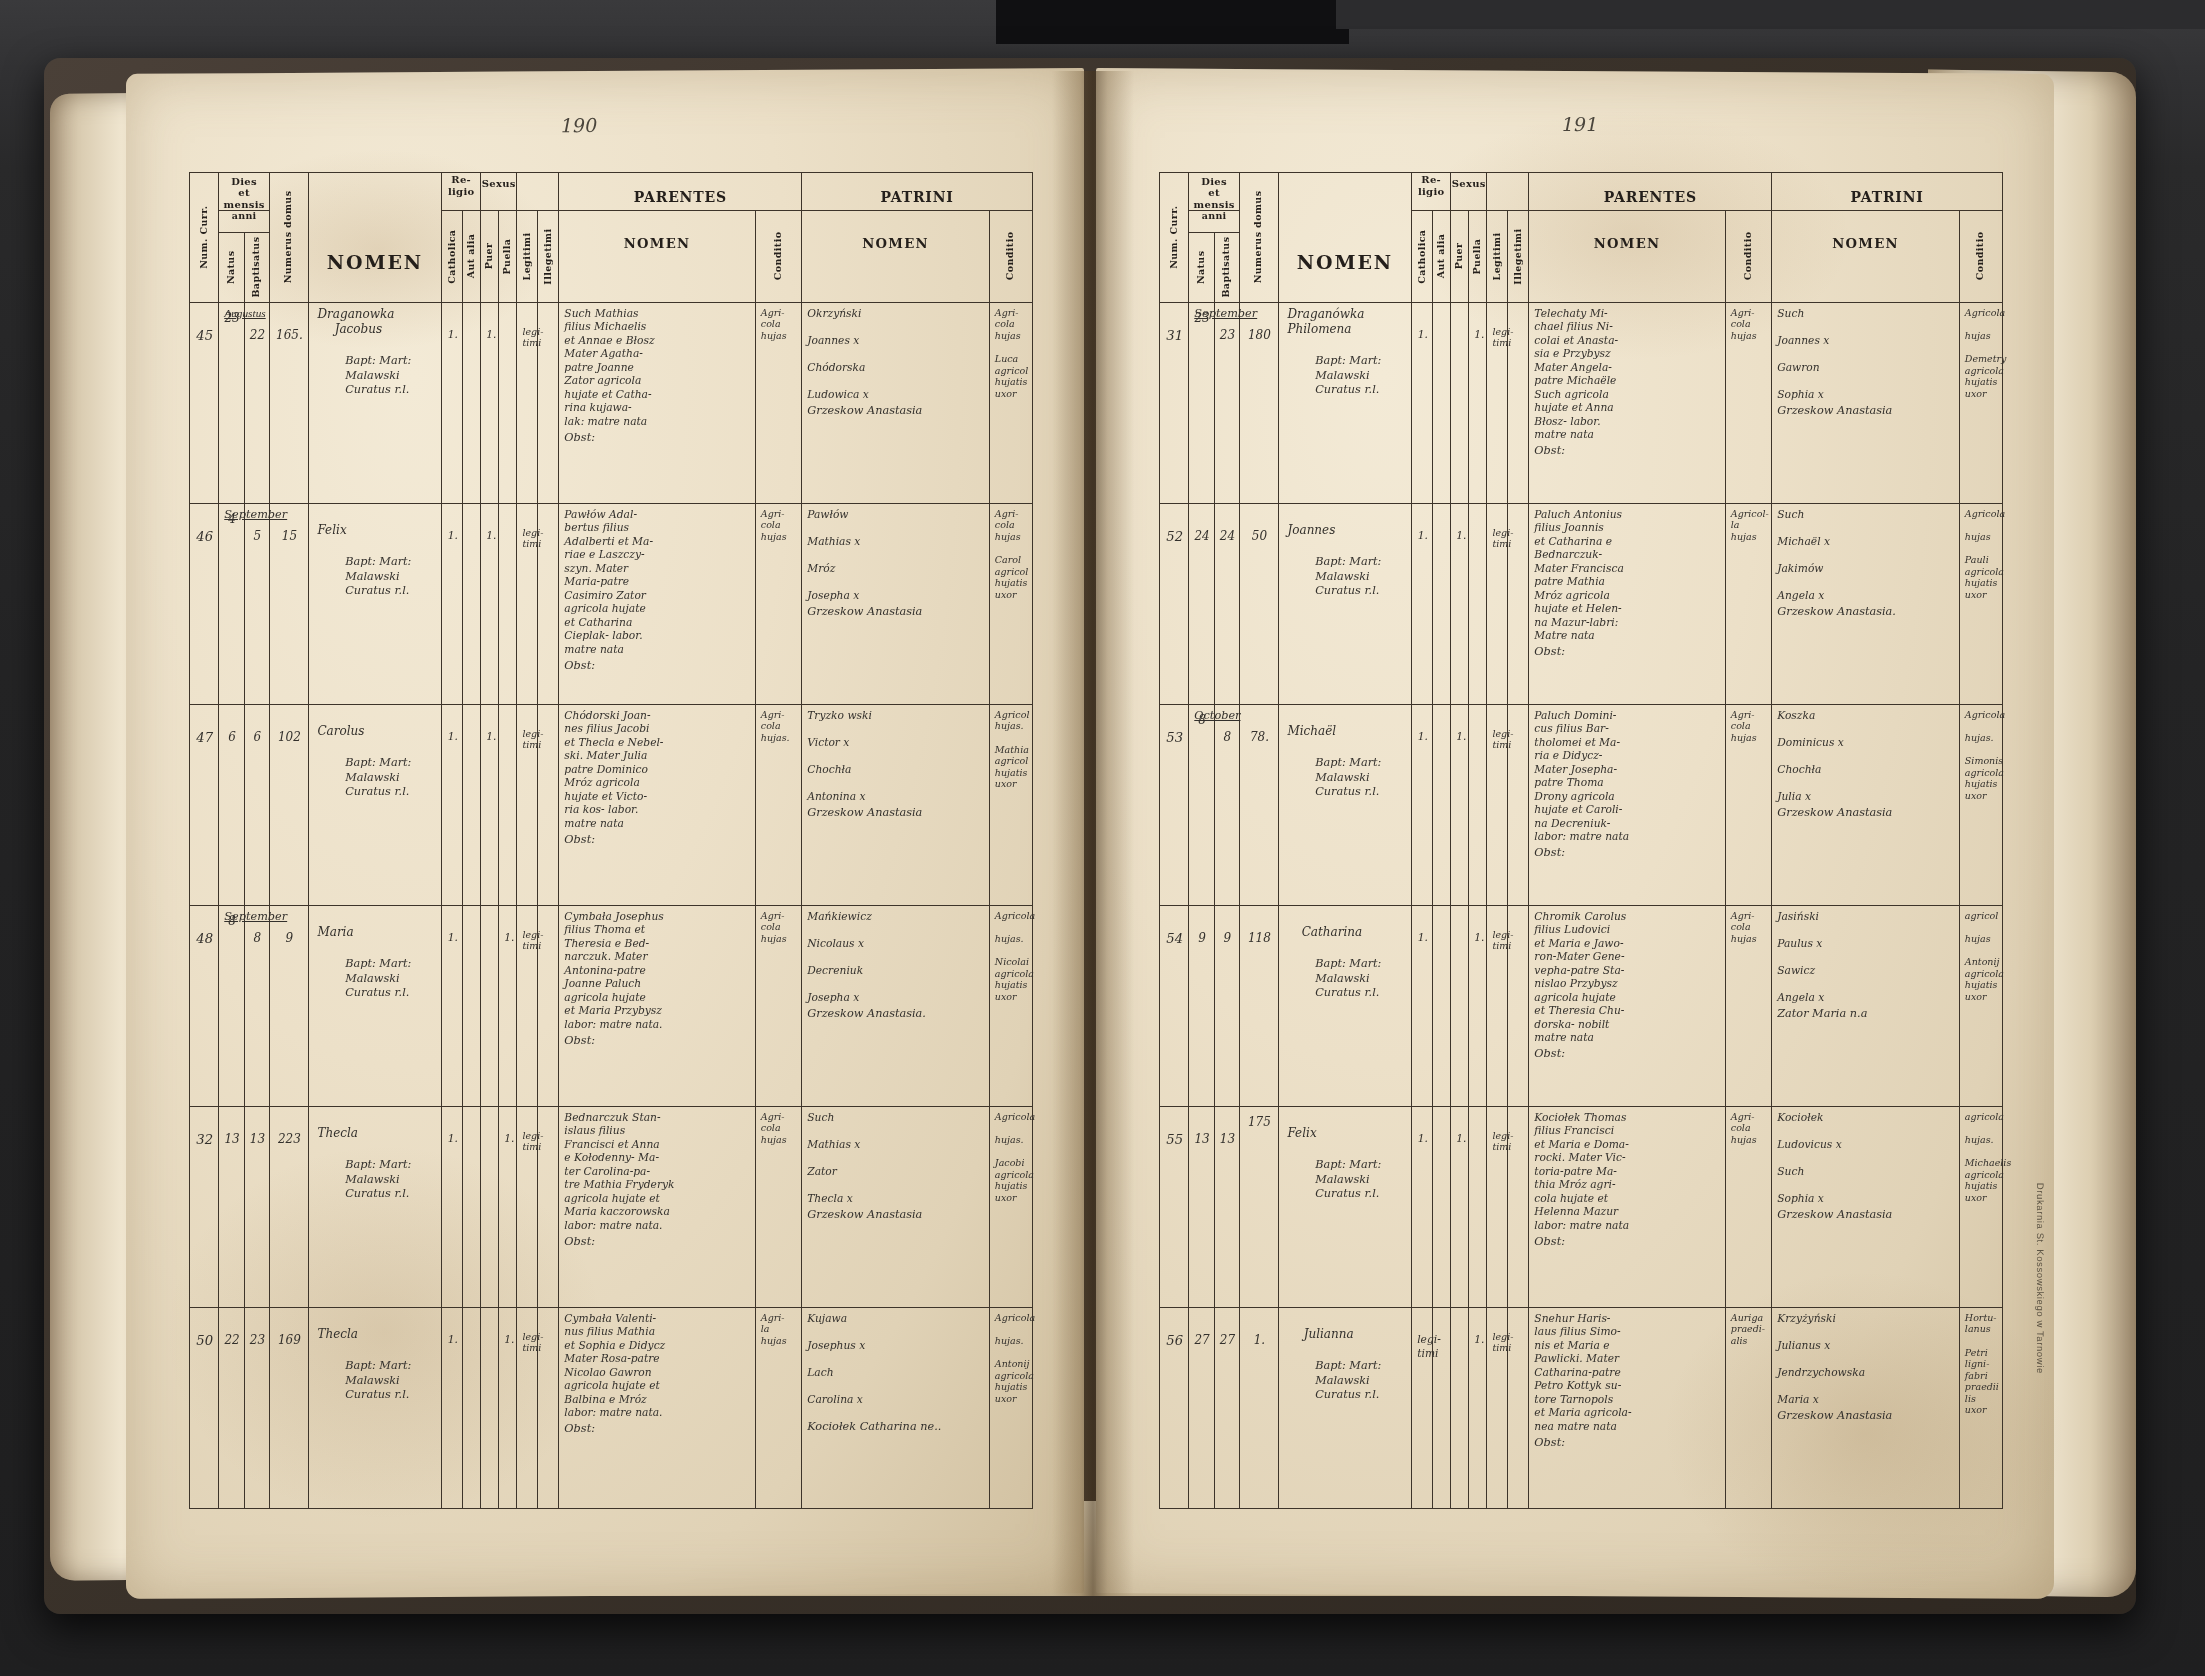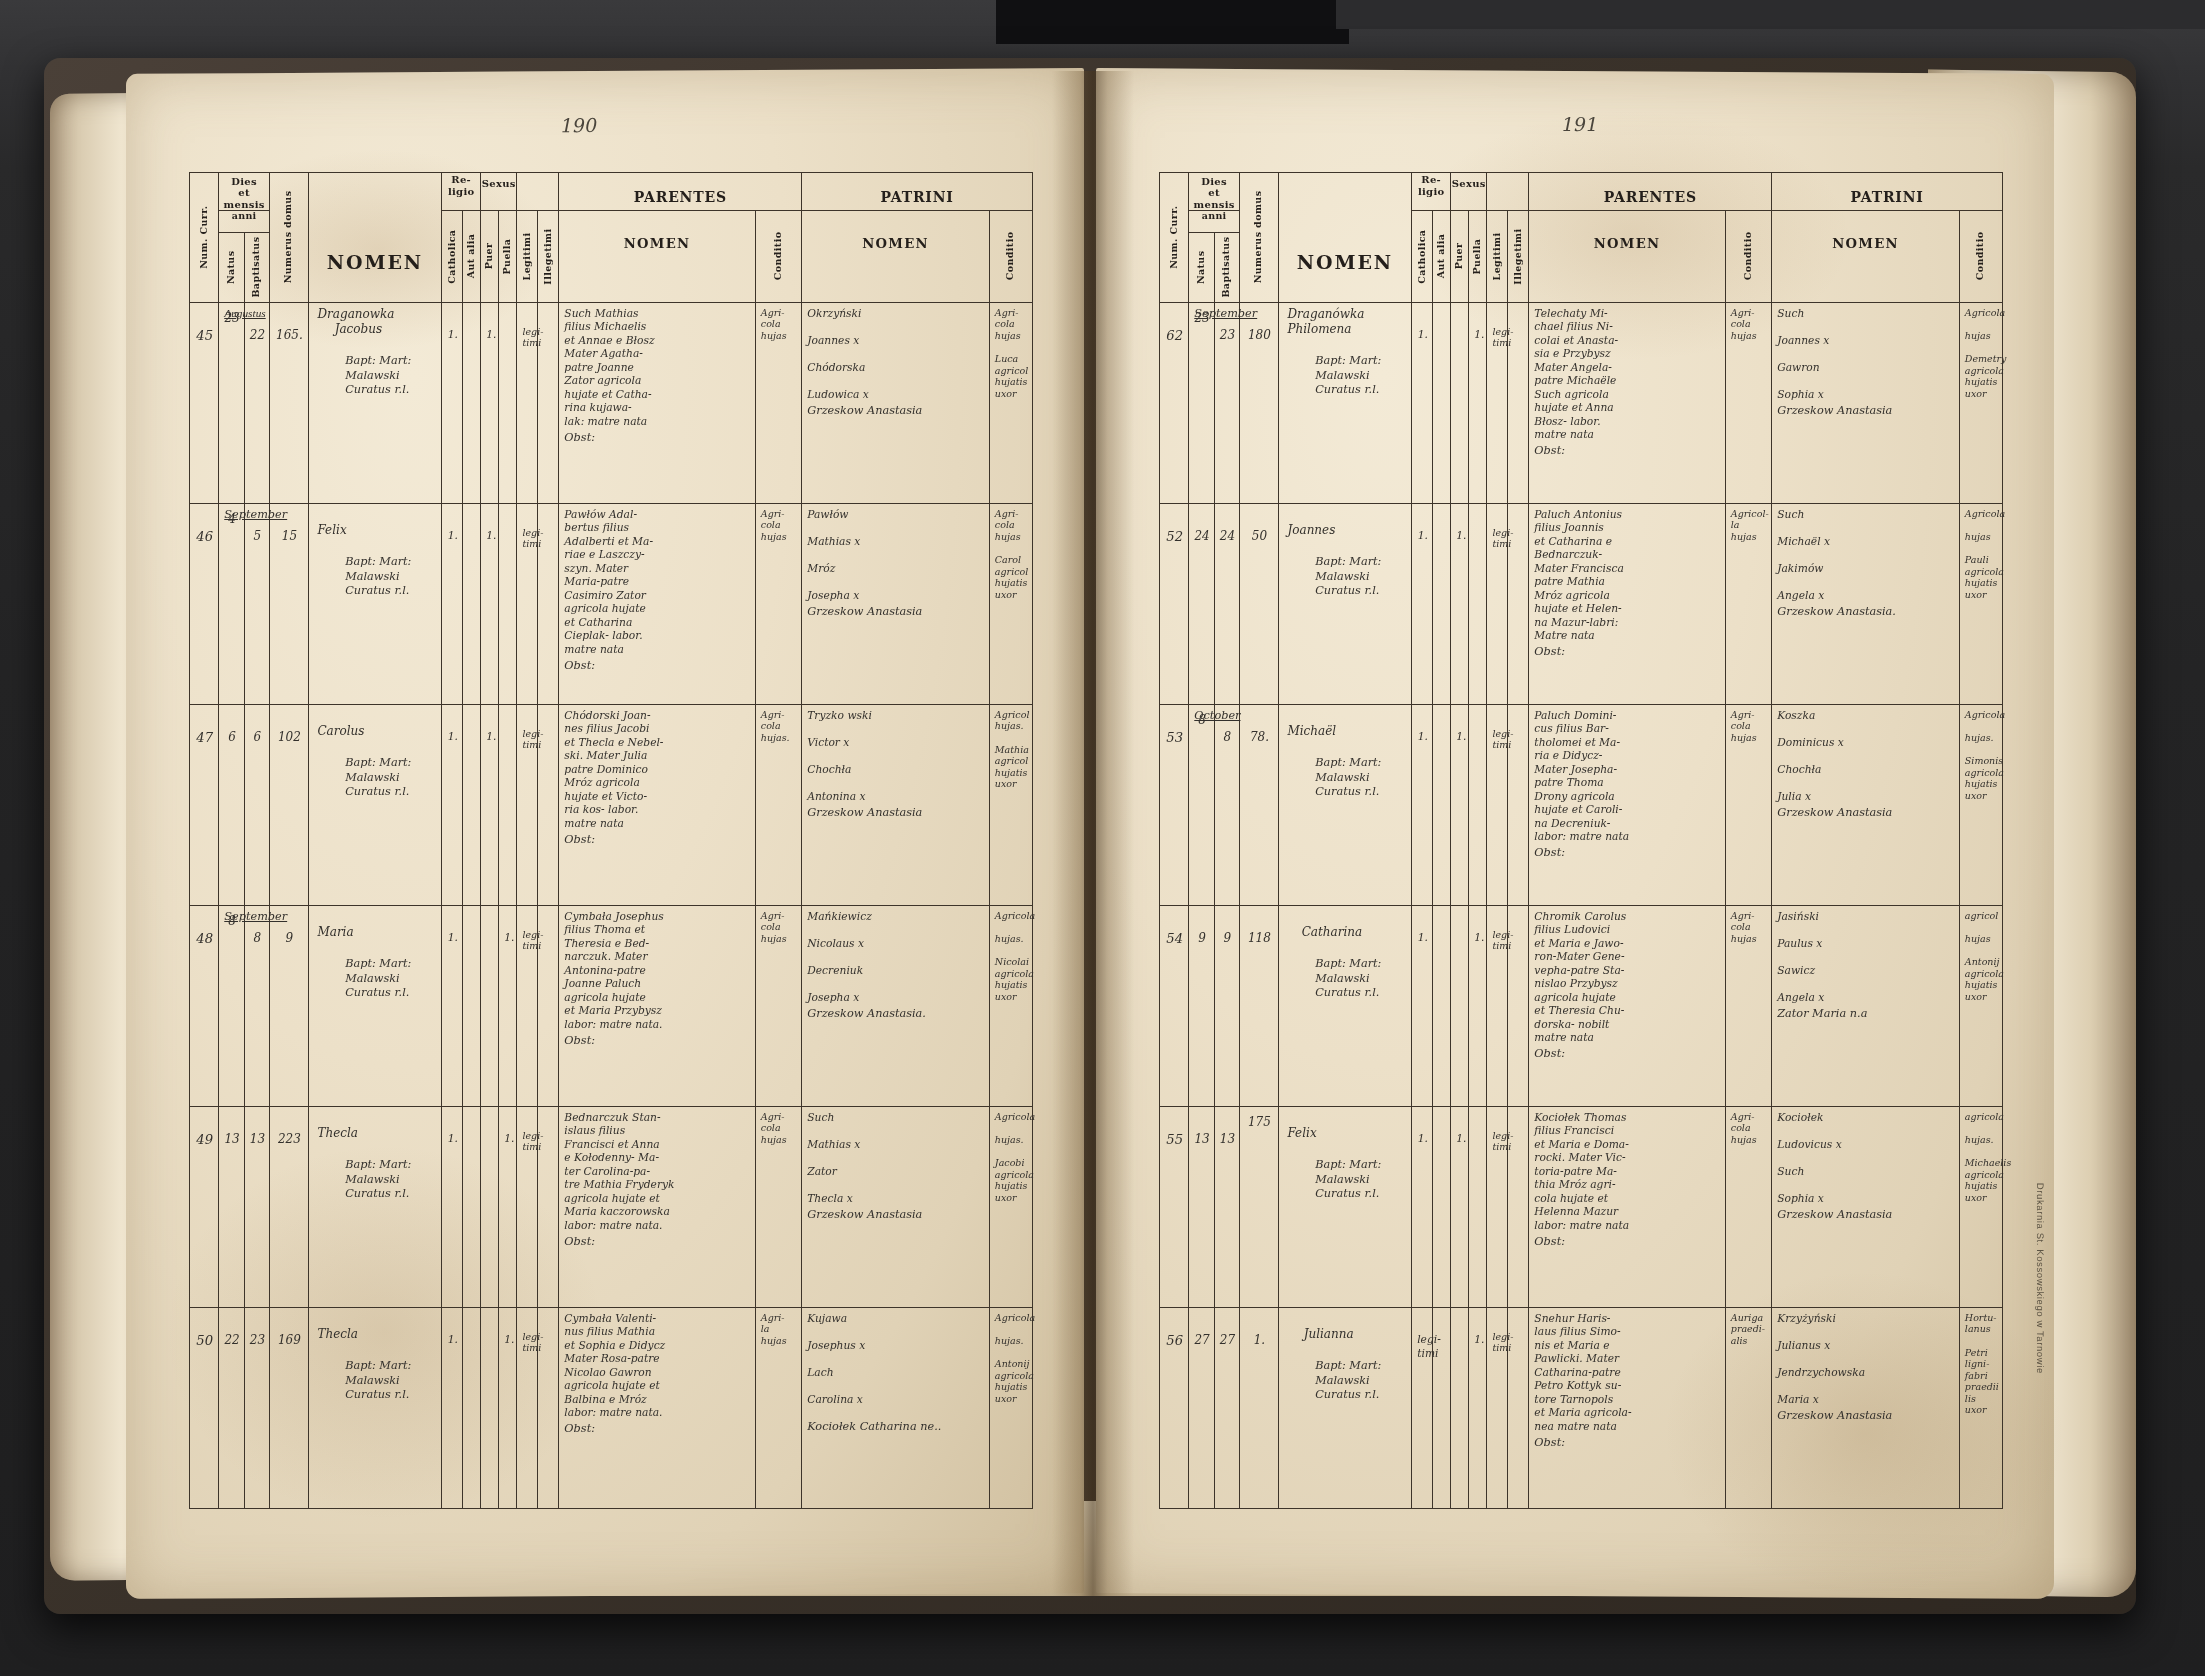--- a/index.html
+++ b/index.html
@@ -787,21 +787,21 @@
 Nicolai
 agricola
 hujatis
 uxor</div>
                 </div>
               </td>
             </tr>
             <tr style="height: 201px;">
               <td>
                 <div class="cellpad ">
-                  <div class="hw num">49</div>
+                  <div class="hw num">32</div>
                 </div>
               </td>
               <td>
                 <div class="cellpad ">
                   <div class="hw c" style="margin-top:21.4px">13</div>
                 </div>
               </td>
               <td>
                 <div class="cellpad ">
                   <div class="hw c" style="margin-top:21.4px">13</div>
@@ -1123,21 +1123,21 @@
               <div class="vcenter">
                   <span class="vert">Baptisatus</span>
                 </div>
             </th>
           </tr>
         </thead>
         <tbody>
         <tr style="height: 201px;">
               <td>
                 <div class="cellpad ">
-                  <div class="hw num">62</div>
+                  <div class="hw num">31</div>
                 </div>
               </td>
               <td>
                 <div class="cellpad ">
                   <div class="month" style="position: absolute;">September</div>
                   <div class="hw c" style="margin-top:3.8px">23</div>
                 </div>
               </td>
               <td>
                 <div class="cellpad ">

